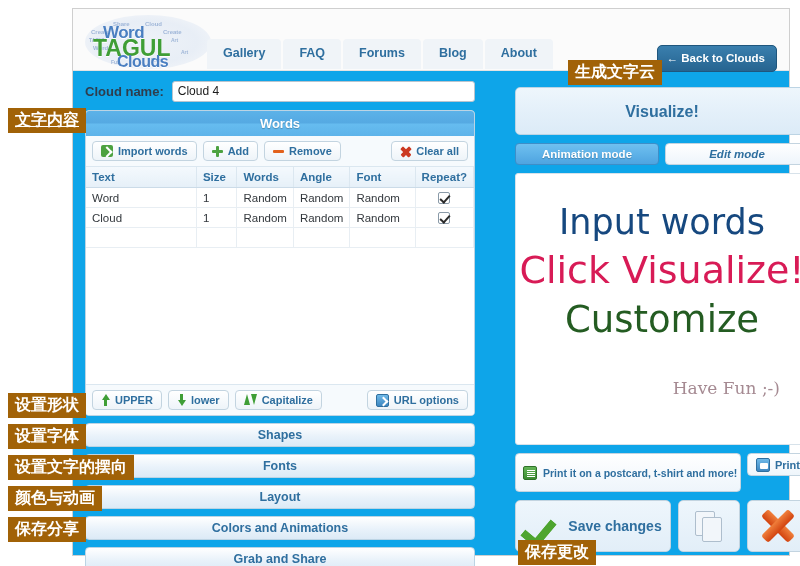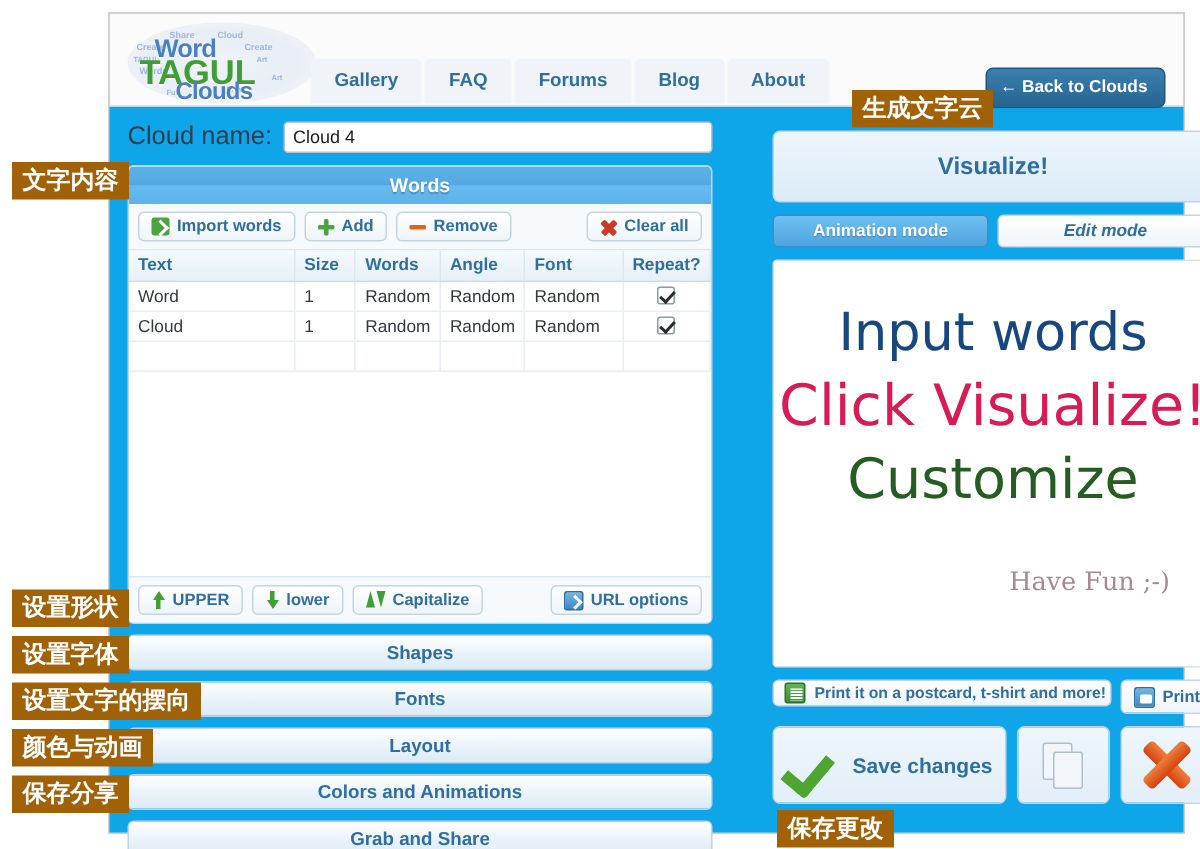--- a/index.html
+++ b/index.html
@@ -81,21 +81,21 @@
     white-space: nowrap;
   }
 
   
   .body-area { position: absolute; left: 0; top: 62px; width: 716px; height: 485px; }
 
   
   .left-col { position: absolute; left: 12px; top: 8px; width: 390px; }
 
   .cloudname-row { display: flex; align-items: center; height: 24px; }
-  .cloudname-label { font-size: 17px; color: #2f3d4d; margin-right: 8px; white-space: nowrap; }
+  .cloudname-label { font-size: 13px; color: #2f3d4d; margin-right: 8px; white-space: nowrap; font-weight: bold; }
   .cloudname-input {
     flex: 1; height: 21px;
     border: 1px solid #b9c4ce; border-radius: 3px;
     background: #ffffff;
     font-family: "Liberation Sans", sans-serif;
     font-size: 12px; color: #1b1b1b;
     padding: 0 5px;
   }
 
   .words-panel {
@@ -297,21 +297,21 @@
   .cv4 {
     top: 204px; font-size: 17px; color: #a58a92;
     font-family: "DejaVu Serif", serif;
     text-align: right; padding-right: 28px;
   }
 
   .print-row { display: flex; gap: 6px; margin-top: 8px; }
   .print-main {
     flex: 1;
     display: flex; align-items: center; gap: 6px;
-    height: 18px; padding: 0 7px;
+    height: 39px; padding: 0 7px;
     background-image: linear-gradient(to bottom, #ffffff 0%, #eef5fb 100%);
     border: 1px solid #c3d4e0; border-radius: 4px;
     font-size: 10.5px; font-weight: bold; color: #2f6f9f;
     cursor: pointer; white-space: nowrap; overflow: hidden;
   }
   .print-small {
     display: flex; align-items: center; gap: 5px;
     height: 23px; padding: 0 8px;
     background-image: linear-gradient(to bottom, #ffffff 0%, #eef5fb 100%);
     border: 1px solid #c3d4e0; border-radius: 4px;
@@ -572,21 +572,21 @@
           </div>
           <div class="icon-sq">
             <span class="ic-bigx"></span>
           </div>
         </div>
       </div>
     </div>
   </div>
 
   <div class="anno anno-l" style="left:568px;top:60px;">生成文字云</div>
-  <div class="anno anno-l" style="left:8px;top:108px;">文字内容</div>
+  <div class="anno anno-l" style="left:8px;top:108px;text-decoration:underline;">文字内容</div>
   <div class="anno anno-l" style="left:8px;top:393px;">设置形状</div>
   <div class="anno anno-l" style="left:8px;top:424px;">设置字体</div>
   <div class="anno anno-l" style="left:8px;top:455px;">设置文字的摆向</div>
   <div class="anno anno-l" style="left:8px;top:486px;">颜色与动画</div>
   <div class="anno anno-l" style="left:8px;top:517px;">保存分享</div>
   <div class="anno anno-l" style="left:518px;top:540px;">保存更改</div>
 
 </div>
 
 </body></html>

